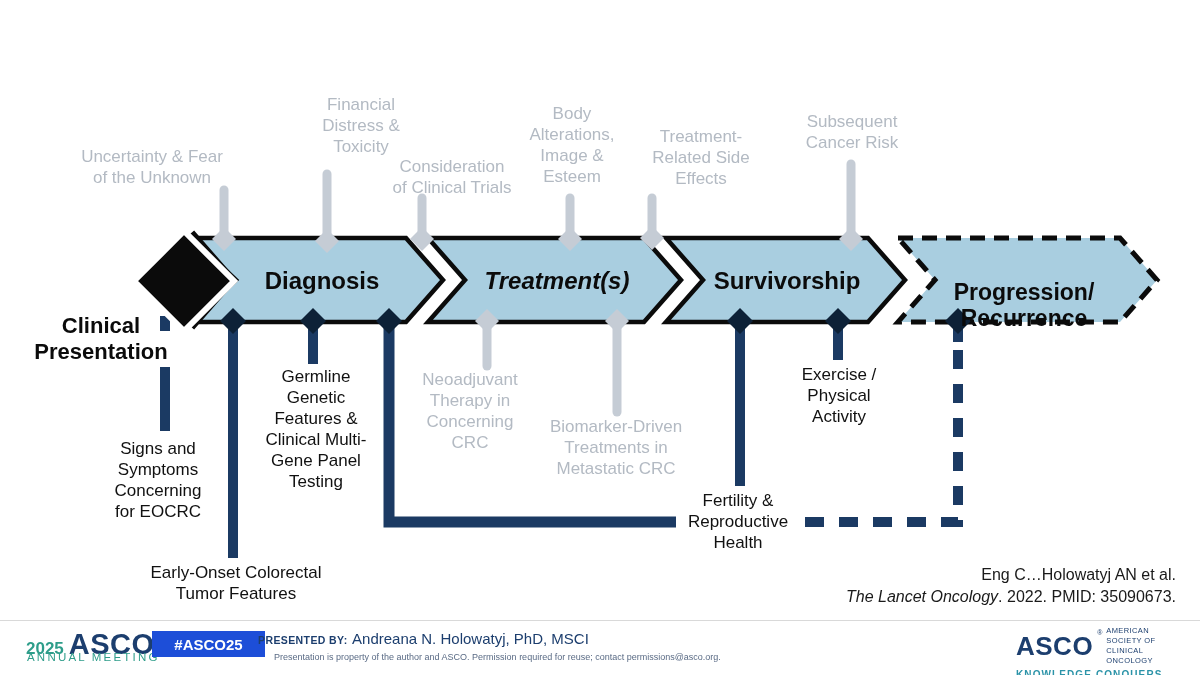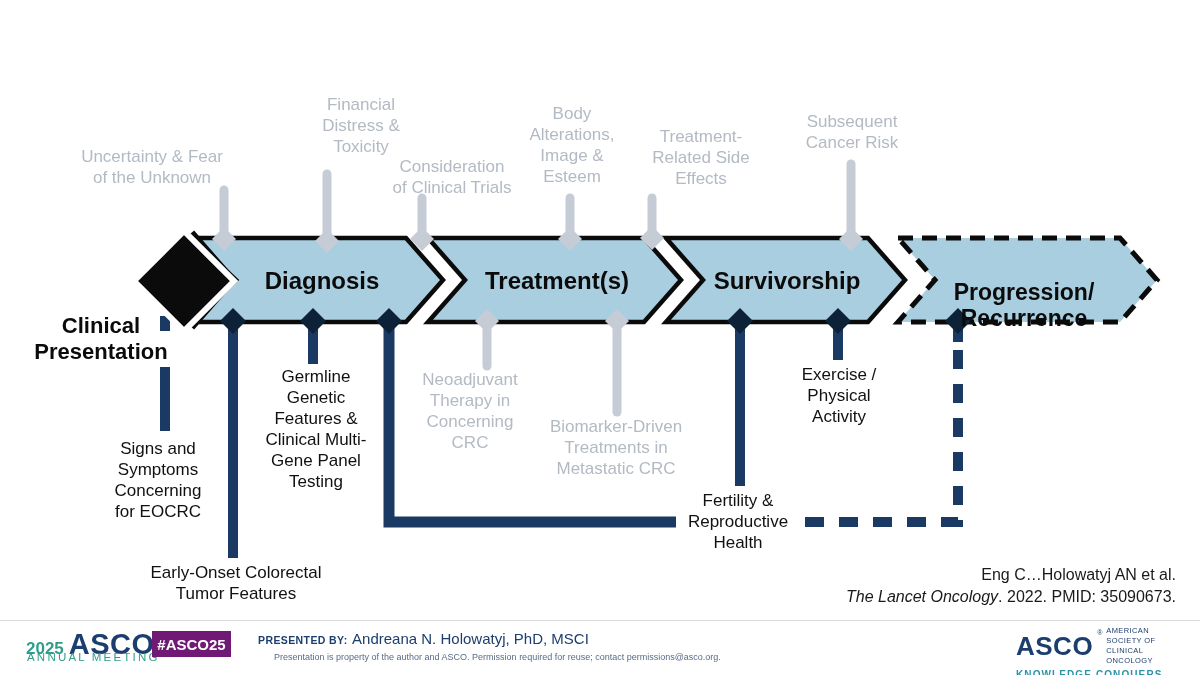--- a/index.html
+++ b/index.html
@@ -32,21 +32,21 @@
     font-size:16px; color:#1a1a1a; line-height:1.4;
   }
   .ital { font-style:italic; }
   .footer-line { position:absolute; left:0; right:0; top:620px; height:1px; background:#d9d9d9; }
   .logo-left { position:absolute; left:26px; top:628px; display:flex; align-items:baseline; gap:5px; }
   .yr { font-size:17px; font-weight:bold; color:#2e9d8a; }
   .asco { font-size:29px; font-weight:bold; color:#1c3e6e; letter-spacing:0.5px; }
   .reg { font-size:8px; color:#1c3e6e; vertical-align:top; }
   .am { position:absolute; left:27px; top:651px; font-size:11.5px; letter-spacing:2.2px; color:#2e9d8a; }
   .badge {
-    position:absolute; left:152px; top:631px; width:79px; height:26px; background:#701a75;
+    position:absolute; left:152px; top:631px; width:113px; height:26px; background:#1d4ed8;
     color:#ffffff; font-size:15px; font-weight:bold; display:flex; align-items:center; justify-content:center;
   }
   .presented { position:absolute; left:258px; top:630px; color:#1c3e6e; white-space:nowrap; }
   .pb { font-size:10.5px; font-weight:bold; letter-spacing:0.4px; }
   .pname { font-size:15px; }
   .disclaimer { position:absolute; left:258px; top:652px; font-size:9px; color:#5a6b85;padding-left:16px; }
   .logo-right { position:absolute; left:1016px; top:626px; width:170px; }
   .lr-top { display:flex; align-items:center; gap:4px; }
   .asco2 { font-size:26px; font-weight:bold; color:#1c3e6e; letter-spacing:0.5px; }
   .reg2 { font-size:7px; color:#1c3e6e; align-self:flex-start; margin-top:3px; }
@@ -129,21 +129,21 @@
 Esteem</div>
   <div class="lbl gray" style="left:701px; top:126px;">Treatment-
 Related Side
 Effects</div>
   <div class="lbl gray" style="left:852px; top:111px;">Subsequent
 Cancer Risk</div>
 
   <div class="start-lbl" style="left:101px; top:313px;">Clinical
 Presentation</div>
   <div class="stage-lbl" style="left:322px; top:281px;">Diagnosis</div>
-  <div class="stage-lbl" style="left:557px; top:281px;">Treatment(s)</div>
+  <div class="stage-lbl" style="left:557px; top:281px;font-style:italic;">Treatment(s)</div>
   <div class="stage-lbl" style="left:787px; top:281px;">Survivorship</div>
   <div class="stage-lbl small" style="left:1024px; top:281px;">Progression/
 Recurrence</div>
 
   <div class="lbl" style="left:158px; top:438px;">Signs and
 Symptoms
 Concerning
 for EOCRC</div>
   <div class="lbl" style="left:236px; top:562px;">Early-Onset Colorectal
 Tumor Features</div>

